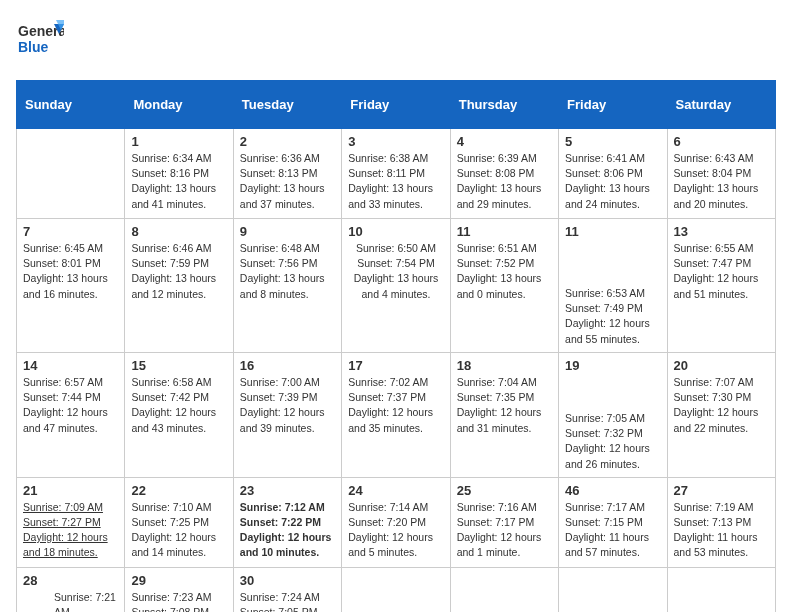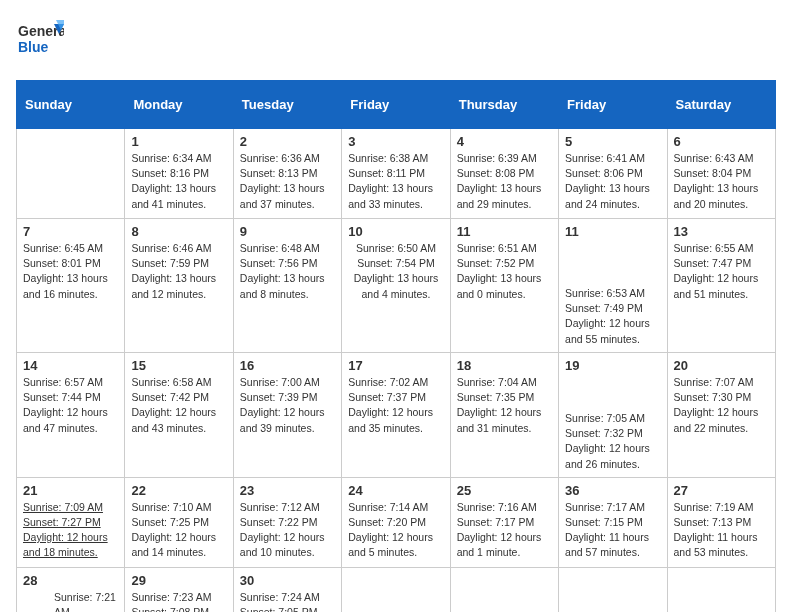--- a/index.html
+++ b/index.html
@@ -258,41 +258,41 @@
         </td>
         <td>
           <span class="day-num">22</span>
           <div class="day-info" style="white-space: pre-line;">Sunrise: 7:10 AM
 Sunset: 7:25 PM
 Daylight: 12 hours
 and 14 minutes.</div>
         </td>
         <td>
           <span class="day-num">23</span>
-          <div class="day-info" style="white-space: pre-line;">Sunrise: 7:12 AM
+          <div class="day-info" style="white-space: pre-line; font-weight: bold;">Sunrise: 7:12 AM
 Sunset: 7:22 PM
 Daylight: 12 hours
 and 10 minutes.</div>
         </td>
         <td>
           <span class="day-num">24</span>
           <div class="day-info" style="white-space: pre-line;">Sunrise: 7:14 AM
 Sunset: 7:20 PM
 Daylight: 12 hours
 and 5 minutes.</div>
         </td>
         <td>
           <span class="day-num">25</span>
           <div class="day-info" style="white-space: pre-line;">Sunrise: 7:16 AM
 Sunset: 7:17 PM
 Daylight: 12 hours
 and 1 minute.</div>
         </td>
         <td>
-          <span class="day-num">36</span>
+          <span class="day-num">46</span>
           <div class="day-info" style="white-space: pre-line;">Sunrise: 7:17 AM
 Sunset: 7:15 PM
 Daylight: 11 hours
 and 57 minutes.</div>
         </td>
         <td>
           <span class="day-num">27</span>
           <div class="day-info" style="white-space: pre-line;">Sunrise: 7:19 AM
 Sunset: 7:13 PM
 Daylight: 11 hours

